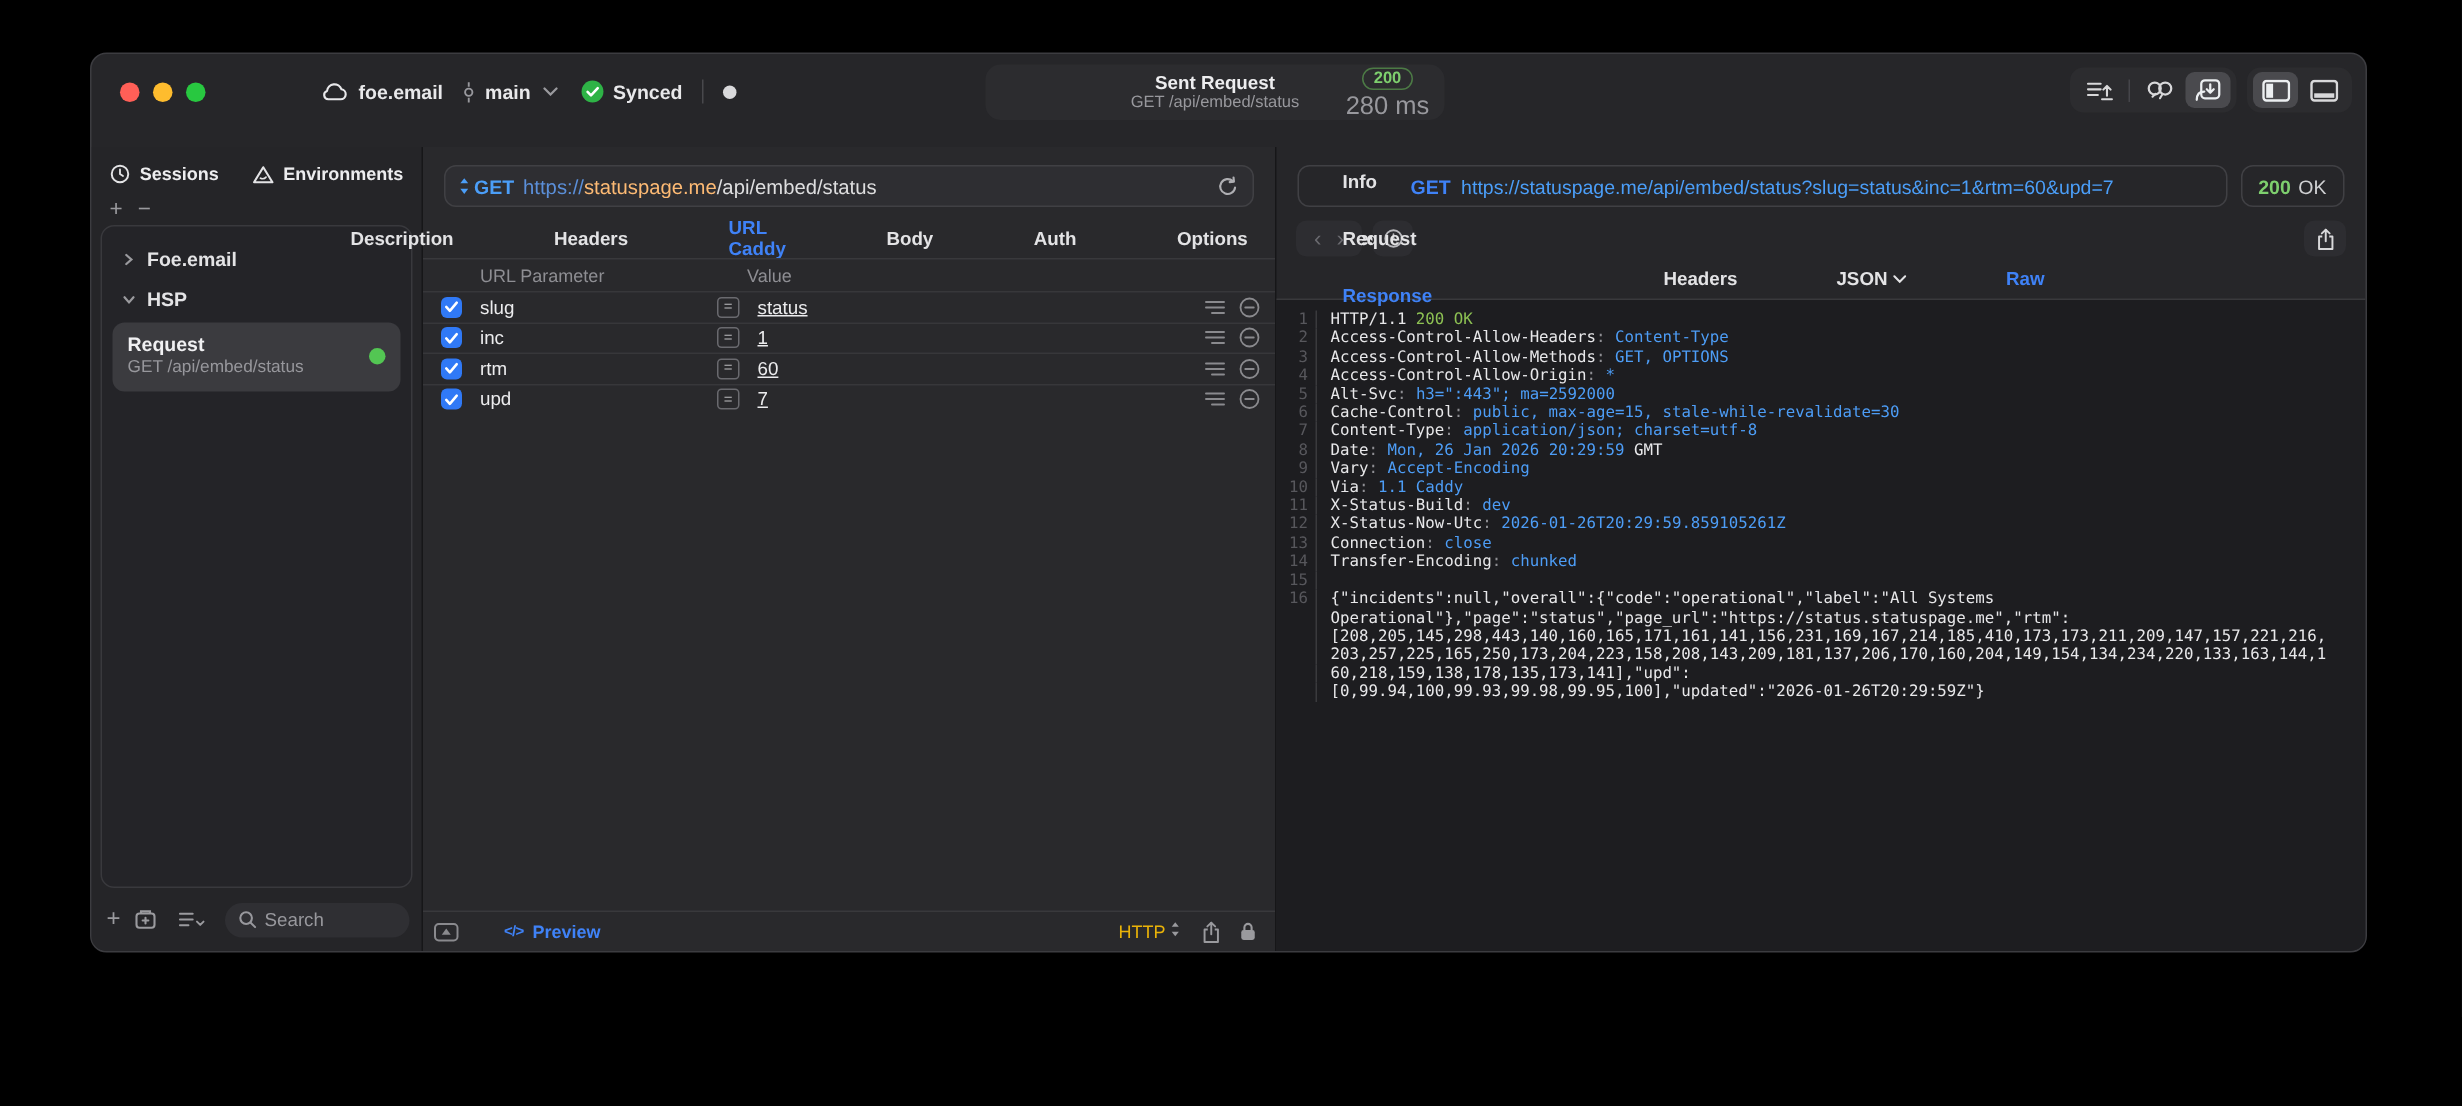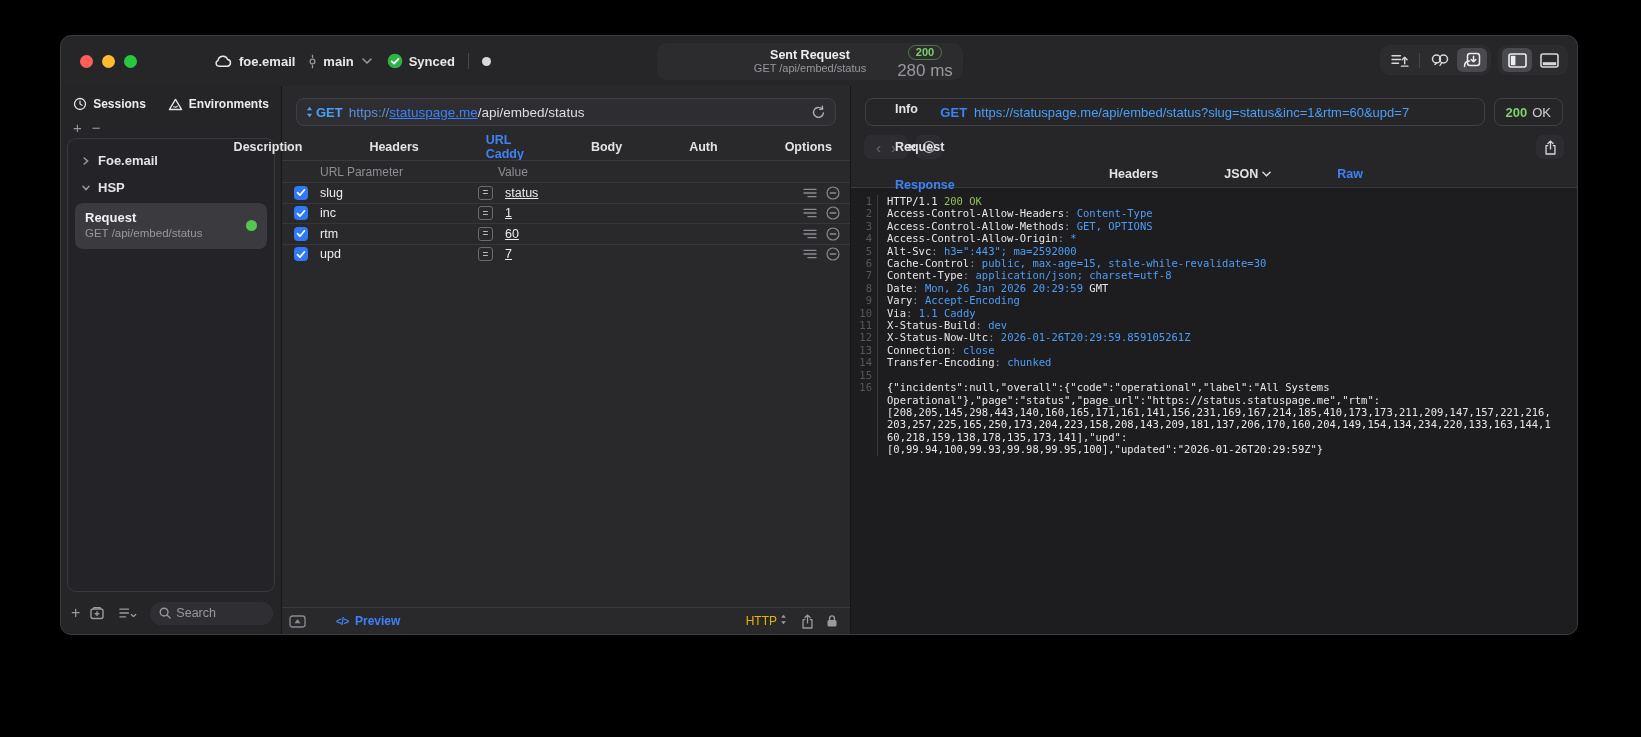--- a/index.html
+++ b/index.html
@@ -1,21 +1,21 @@
 <!DOCTYPE html>
 <html><head>
 <meta charset="utf-8">
 <style>
   * { margin:0; padding:0; box-sizing:border-box; }
   html,body { background:#000; width:1641px; height:737px; overflow:hidden;
     font-family:"Liberation Sans", sans-serif; -webkit-font-smoothing:antialiased; }
   .stage { position:relative; width:1641px; height:737px; background:#000; }
   .window { position:absolute; left:60px; top:35px; width:1518px; height:600px;
     background:#262629; border-radius:11px; border:1px solid #3c3c40; overflow:hidden;
-    display:flex; flex-direction:column; }
+    display:flex; flex-direction:column;gap:12px; }
 
   
   .titlebar { height:50px; flex:0 0 50px; display:flex; align-items:center; position:relative; }
   .traffic { display:flex; gap:9px; margin-left:19px; }
   .light { width:13px; height:13px; border-radius:50%; }
   .light.red{background:#ff5f57;} .light.yellow{background:#febc2e;} .light.green{background:#28c840;}
   .tb-left { display:flex; align-items:center; margin-left:76px; gap:7px; }
   .tb-item { display:flex; align-items:center; gap:6px; color:#e8e8ea; font-size:13px; font-weight:700; }
   .tb-sep { width:1px; height:16px; background:#48484c; margin:0 6px; }
   .dot-unsaved { width:9px; height:9px; border-radius:50%; background:#d9d9db; }
@@ -65,21 +65,21 @@
   .sb-search input { background:transparent; border:0; outline:0; color:#d8d8da; font-size:12.5px; width:100%;
     font-family:"Liberation Sans",sans-serif; }
   .sb-search input::placeholder { color:#98989d; }
 
   
   .urlbar-wrap { padding:12px 14px 7px 14px; }
   .urlbar { height:28px; background:#2e2e32; border:1px solid #404044; border-radius:8px;
     display:flex; align-items:center; padding:0 9px; gap:6px; }
   .method { color:#4b9ef8; font-size:13px; font-weight:700; display:flex; align-items:center; gap:3px; }
   .url-text { font-size:13.5px; flex:1; white-space:nowrap; overflow:hidden; }
-  .u-scheme{ color:#5b8fd9; } .u-host{ color:#3b82f6;text-decoration:underline; } .u-path{ color:#dededf; }
+  .u-scheme{ color:#5b8fd9; } .u-host{ color:#fdba74; } .u-path{ color:#dededf; }
   .req-tabs { height:27px; display:flex; align-items:center; justify-content:center; gap:23px; }
   .tab { color:#e3e3e5; font-size:12.5px; font-weight:700; cursor:default; display:flex; align-items:center; gap:4px;padding-left:44px; }
   .tab.active { color:#3f82f7; }
   .param-table { border-top:1px solid #39393c; }
   .pt-head { display:flex; height:21px; align-items:center; color:#8e8e93; font-size:12px; }
   .pt-head .h-name { margin-left:38px; width:158px; }
   .pt-head .h-value { margin-left:20px; }
   .prow { display:flex; align-items:center; height:20.5px; border-top:1px solid #37373a; padding:0 10px 0 12px; }
   .prow .cb { width:14px; height:14px; border-radius:4px; background:#3079f6; display:flex;
     align-items:center; justify-content:center; flex:0 0 14px; }

